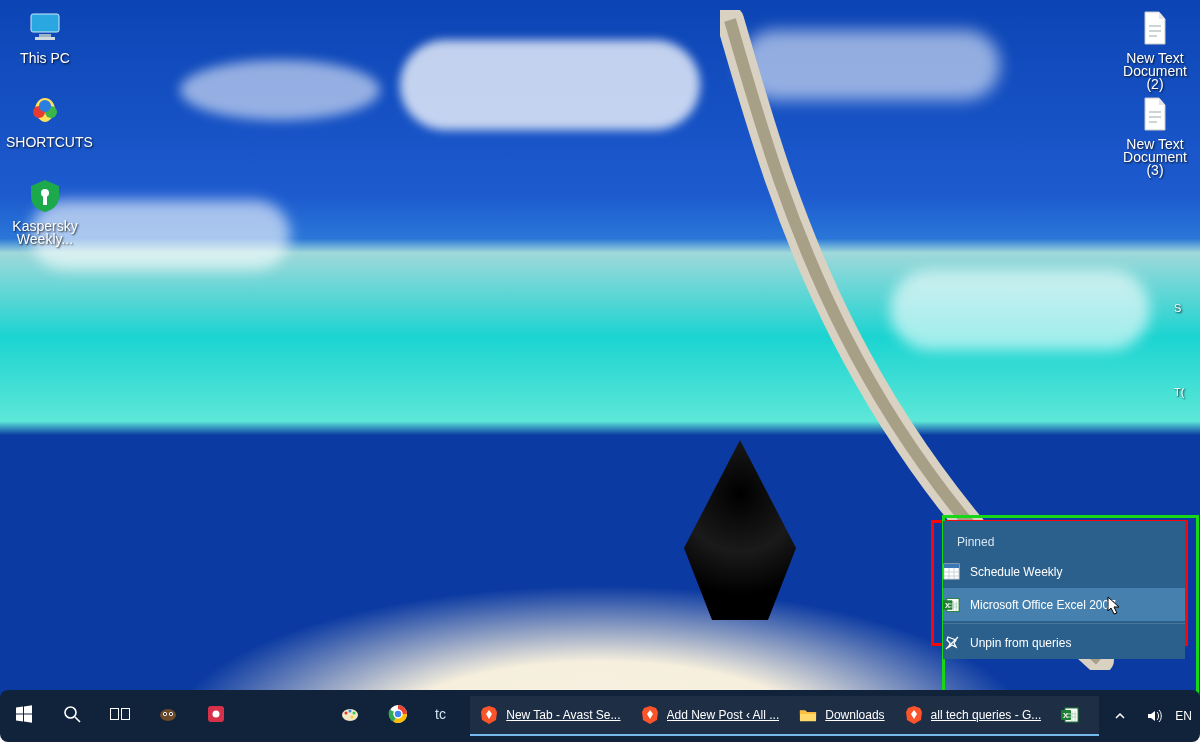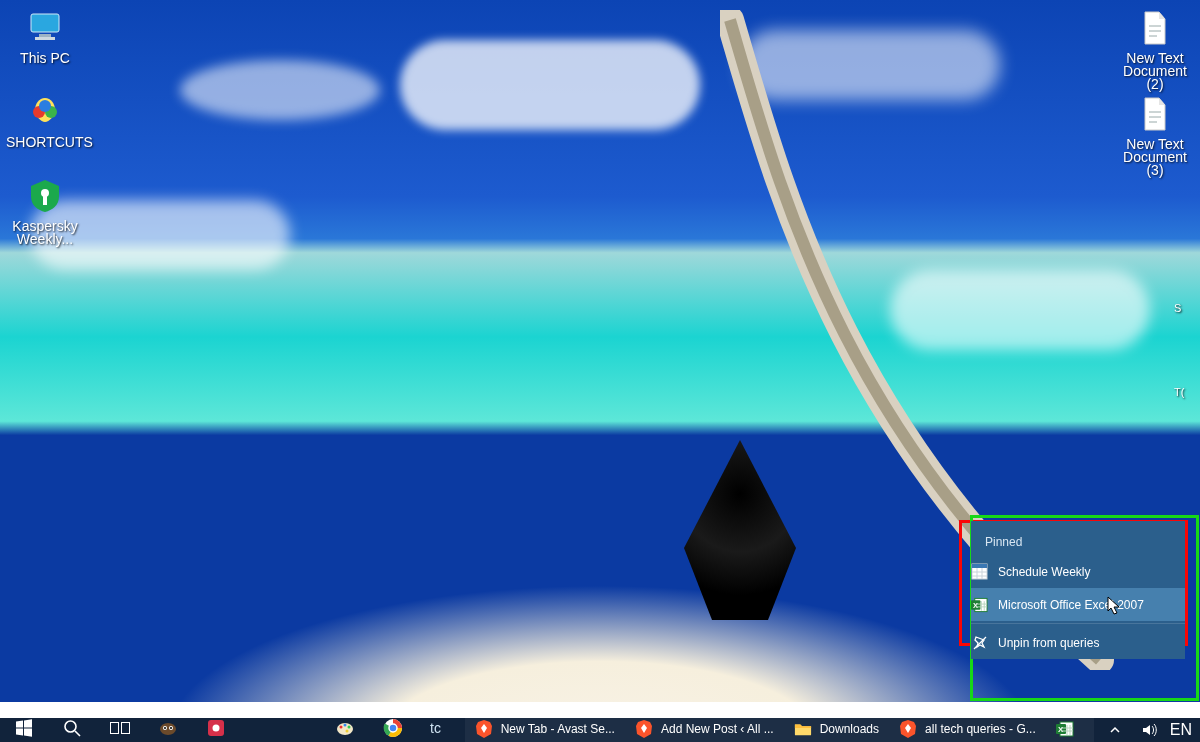--- a/index.html
+++ b/index.html
@@ -23,39 +23,39 @@
 .palm-trunk svg{width:100%;height:100%;}
 .swing{position:absolute;top:440px;left:670px;width:140px;height:180px;background:radial-gradient(circle at 50% 30%, #000 0%, #1a1a1a 40%, #000 70%);clip-path:polygon(50% 0%,90% 60%,70% 100%,30% 100%,10% 60%);}
 .swing::before,.swing::after{content:"";position:absolute;top:-200px;width:2px;height:210px;background:#1a1a1a;}
 .swing::before{left:55px;} .swing::after{left:80px;transform:rotate(-4deg);}
 
 
 .dicon{position:absolute;width:78px;text-align:center;color:#fff;font-size:14px;line-height:13px;text-shadow:1px 1px 2px rgba(0,0,0,.8);cursor:default;}
 .dicon .ic{width:42px;height:40px;margin:0 auto 4px;display:flex;align-items:center;justify-content:center;}
 
 
-.jumplist-wrap{position:absolute;right:15px;bottom:43px;width:214px;}
+.jumplist-wrap{position:absolute;right:15px;bottom:43px;width:242px;}
 .red-box{position:absolute;top:-1px;left:-12px;right:-3px;bottom:13px;border:3px solid #f90606;}
 .green-box{position:absolute;top:-6px;left:-1px;right:-14px;bottom:-42px;border:3px solid #17d817;}
 .jumplist{background:#2b5f8c;color:#fff;font-size:12px;padding:8px 0 0;position:relative;}
 .jl-head{padding:6px 14px 6px;color:#d8e6f2;font-size:12px;}
 .jl-item{display:flex;align-items:center;gap:10px;padding:8px 0;cursor:default;}
 .jl-item.selected{background:#4680ae;}
 .jl-ic{width:17px;height:17px;flex:none;display:flex;align-items:center;justify-content:center;}
 .jl-divider{height:1px;background:rgba(255,255,255,.14);margin:2px 0;}
 .cursor{position:absolute;right:64px;top:75px;width:14px;height:20px;color:#fff;}
 
 
-.taskbar{position:absolute;left:0;right:0;bottom:0;height:24px;background:#11233b;display:flex;align-items:center;color:#fff;}
+.taskbar{position:absolute;left:0;right:0;bottom:0;height:52px;background:#11233b;display:flex;align-items:center;color:#fff;border-radius:8px;}
 .tb-btn{width:48px;height:40px;display:flex;align-items:center;justify-content:center;cursor:pointer;}
-.tb-task{height:40px;display:flex;align-items:center;gap:8px;padding:0 10px;max-width:168px;font-size:12px;border-bottom:2px solid transparent;cursor:pointer;white-space:nowrap;overflow:hidden;}
+.tb-task{height:40px;display:flex;align-items:center;gap:8px;padding:0 10px;max-width:168px;font-size:12px;border-bottom:2px solid transparent;cursor:pointer;white-space:nowrap;overflow:hidden;text-decoration:underline;}
 .tb-task.running{background:rgba(255,255,255,.05);border-bottom-color:#76b9ed;}
 .tb-task .ic{width:18px;height:18px;flex:none;display:flex;align-items:center;justify-content:center;}
 .tb-task span.lbl{overflow:hidden;text-overflow:ellipsis;}
-.sys{display:flex;align-items:center;gap:8px;margin-left:auto;padding:0 8px;font-size:16px;}
+.sys{display:flex;align-items:center;gap:8px;margin-left:auto;padding:0 8px;font-size:12px;}
 .sys .tb-btn{width:26px;}
 .hidden-desk-icon{position:absolute;right:-4px;color:#fff;font-size:11px;width:30px;text-align:left;text-shadow:1px 1px 2px rgba(0,0,0,.9);}
 </style>
 </head>
 <body>
 
 <div class="desktop">
   <div class="clouds1"></div>
   <div class="clouds2"></div>
   <div class="clouds3"></div>

